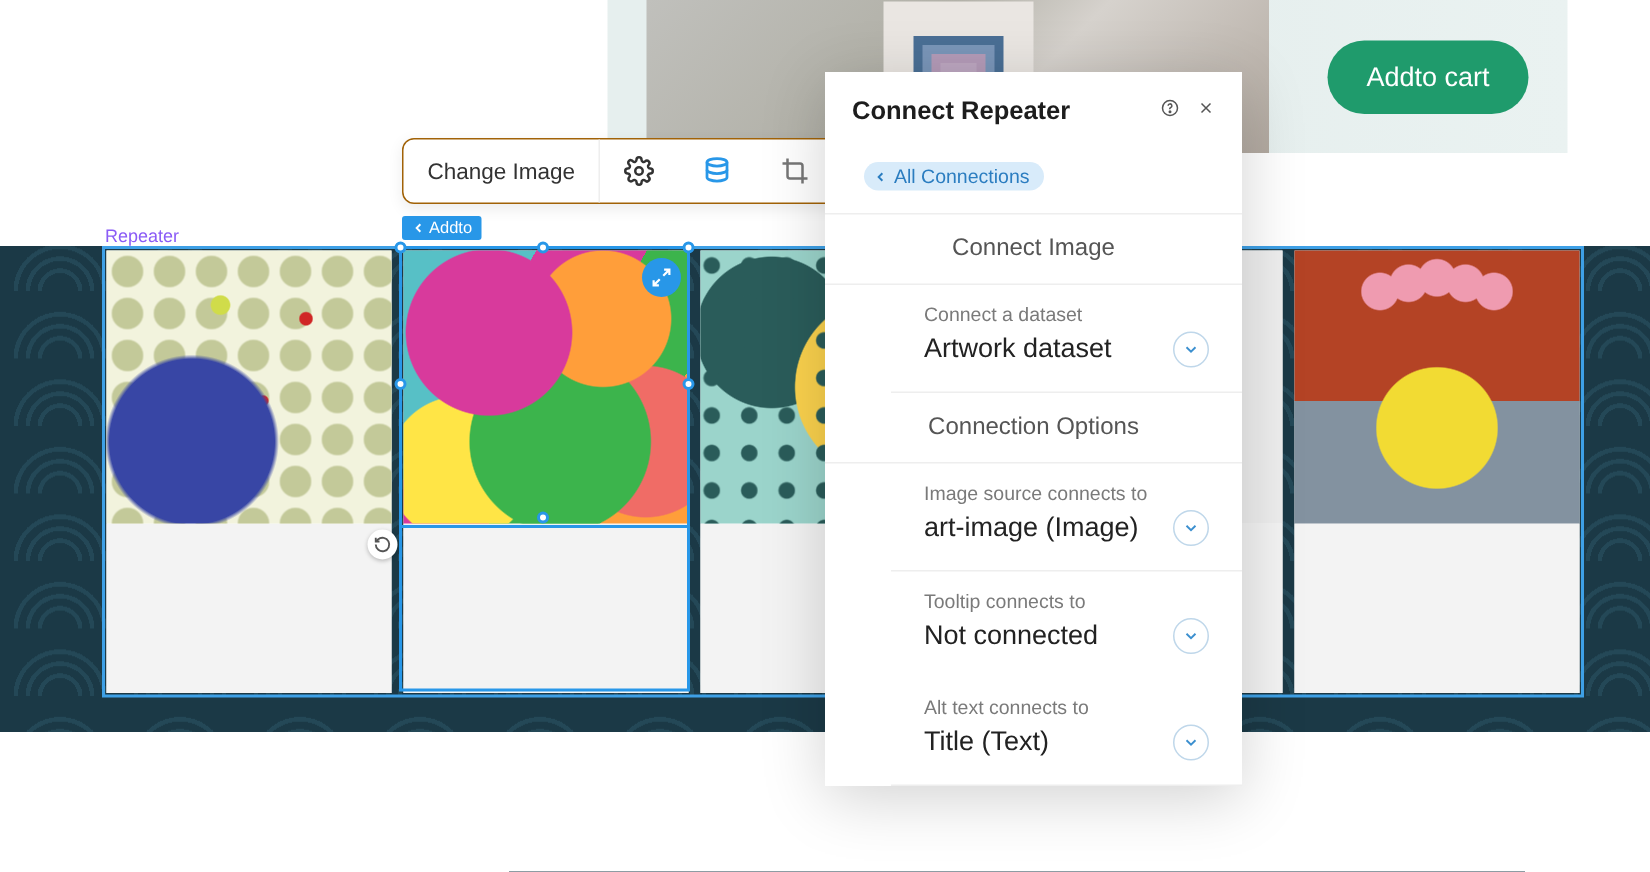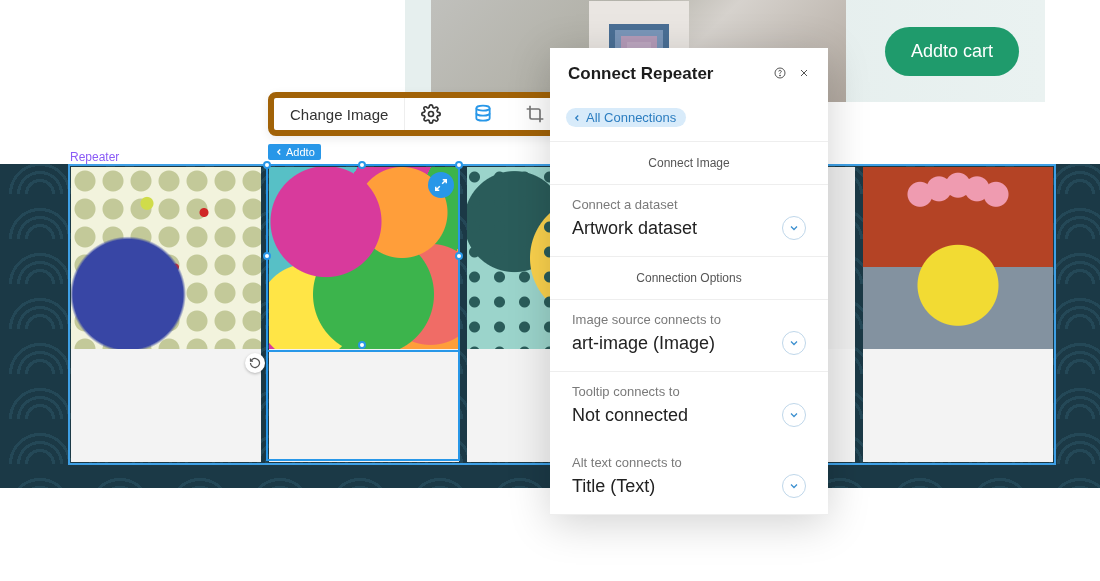--- a/index.html
+++ b/index.html
@@ -30,21 +30,21 @@
   .nested-sq.n3 { width:36px; height:31px; background:#b49bb8; }
   .nested-sq.n4 { width:24px; height:19px; background:#bda7c1; }
 
   .cart-btn {
     background:#1f9b6c; color:#fff; border:none; padding:14px 26px; border-radius:999px;
     font-size:18px; font-weight:500;
   }
 
   
   .img-toolbar {
-    position:absolute; top:92px; left:268px; height:44px; background:#fff; border:6px solid #a16207;
+    position:absolute; top:92px; left:268px; height:44px; background:#fff; border:1px solid #a16207;
     border-radius:8px; display:flex; align-items:stretch; box-shadow:0 3px 10px rgba(0,0,0,.08);
   }
   .img-toolbar .tb-btn { display:flex; align-items:center; padding:0 16px; color:#333; font-size:15px; }
   .img-toolbar .sep { width:1px; background:#eee; }
   .icon18 { width:20px; height:20px; }
 
   .repeater-label {
     position:absolute; top:150px; left:70px; font-size:12px; color:#8b5cf6;
   }
   .image-tag {
@@ -143,28 +143,28 @@
   .panel {
     position:absolute; top:48px; left:550px; width:278px; background:#fff;
     border-radius:0; box-shadow:0 8px 40px rgba(0,0,0,.18);
     display:flex; flex-direction:column; overflow:hidden;
   }
   .panel-header{ display:flex; align-items:center; justify-content:space-between; padding:16px 18px; }
   .panel-title{ font-size:17px; font-weight:700; color:#1d1d1d; }
   .panel-header-icons{ display:flex; gap:12px; }
   .panel-header-icons .picon{ width:12px; height:12px; color:#444; }
 
-  .breadcrumb{ padding:8px 16px 14px; border-bottom:1px solid #eee; }
+  .breadcrumb{ padding:8px 26px 14px; border-bottom:1px solid #eee; }
   .pill{ display:inline-flex; align-items:center; background:#d8ebfa; color:#2b7dc0; font-size:13px;
     padding:2px 10px 2px 6px; border-radius:999px; }
   .pill svg{width:10px;height:10px;margin-right:4px;}
 
-  .section-banner{ text-align:center; font-size:12px; color:#555; padding:14px 0; border-bottom:1px solid #eee; }
-
-  .field{ padding:12px 22px 16px; border-bottom:1px solid #eee; }
+  .section-banner{ text-align:center; font-size:16px; color:#555; padding:14px 0; border-bottom:1px solid #eee; }
+
+  .field{ padding:12px 22px 16px; border-bottom:1px solid #eee;margin-left:44px; }
   .field.nb{ border-bottom:none; }
   .field-label{ font-size:13px; color:#7a7a7a; margin-bottom:4px; }
   .field-row{ display:flex; align-items:center; justify-content:space-between; }
   .field-value{ font-size:18px; color:#222; }
   .chev-circ{ width:24px; height:24px; border:1px solid #bfd7ea; border-radius:50%;
     display:flex; align-items:center; justify-content:center; color:#3b8fcf; }
   .chev-circ svg{width:12px;height:12px;}
 </style>
 </head>
 <body>

